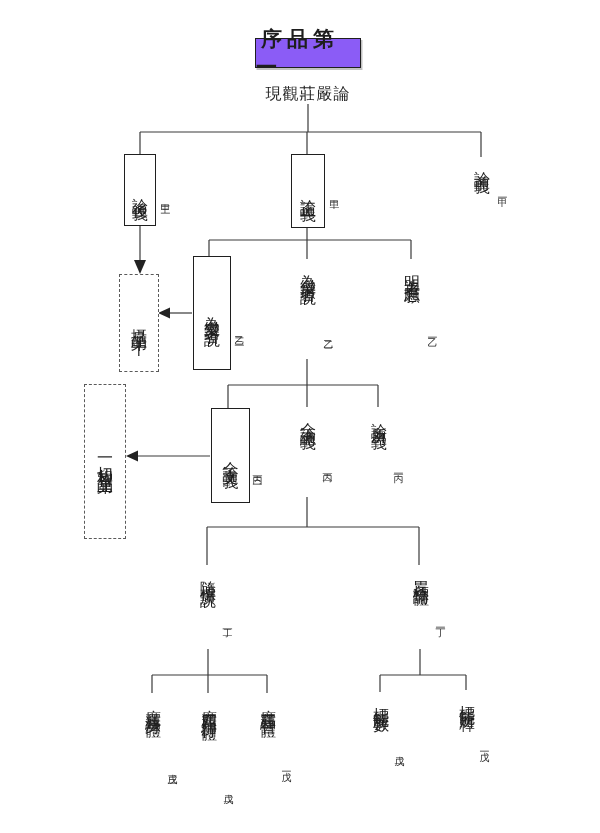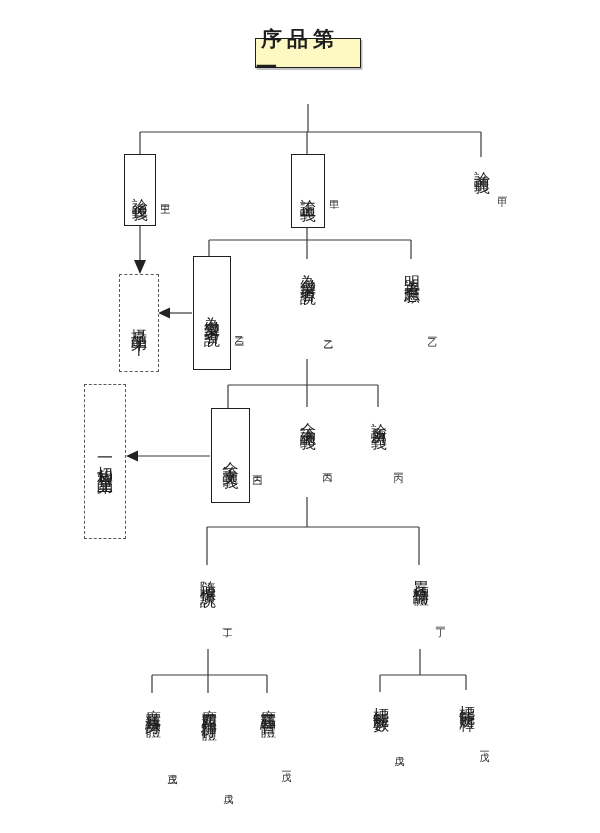--- a/index.html
+++ b/index.html
@@ -7,21 +7,21 @@
     position:relative;width:600px;height:833px;background:#ffffff;
     font-family:"Liberation Serif","DejaVu Serif",serif;color:#1e1e1e;
     overflow:hidden;margin:0 auto;
   }
   svg.lines{position:absolute;left:0;top:0;pointer-events:none;}
   .title-box{
     position:absolute;left:255px;top:38px;width:104px;height:28px;
     border:1.5px solid #1f1f1f;box-shadow:1.5px 2px 0 rgba(80,80,80,.35);
     display:flex;align-items:center;justify-content:center;
     font-size:21px;font-weight:bold;letter-spacing:5px;text-indent:5px;
-    background:#fef9c3;
+    background:#8b5cf6;
   }
   .root-label{
     position:absolute;left:254px;top:84px;width:108px;text-align:center;
     font-size:16px;letter-spacing:1px;
   }
   .vtext{
     writing-mode:vertical-rl;text-orientation:upright;
     font-size:16px;line-height:18px;letter-spacing:3.5px;
     white-space:nowrap;
   }
@@ -80,20 +80,21 @@
     </g>
     <g fill="#222" stroke="none">
       <polygon points="134,260 146,260 140,274"></polygon>
       <polygon points="170,307.5 170,318.5 158,313"></polygon>
       <polygon points="138,450.5 138,461.5 126,456"></polygon>
     </g>
   </svg>
 
   <div class="title-box">序品第一</div>
 
+  <div class="root-label">現觀莊嚴論</div>
 
   <div class="vbox" style="left:124px;top:154px;width:30px;height:70px;">
     <span class="vtext">論後義</span>
   </div>
   <div class="marker" style="left:160px;top:196px;">甲三</div>
 
   <div class="vbox" style="left:291px;top:154px;width:32px;height:72px;">
     <span class="vtext">論正義</span>
   </div>
   <div class="marker" style="left:329px;top:192px;">甲二</div>

